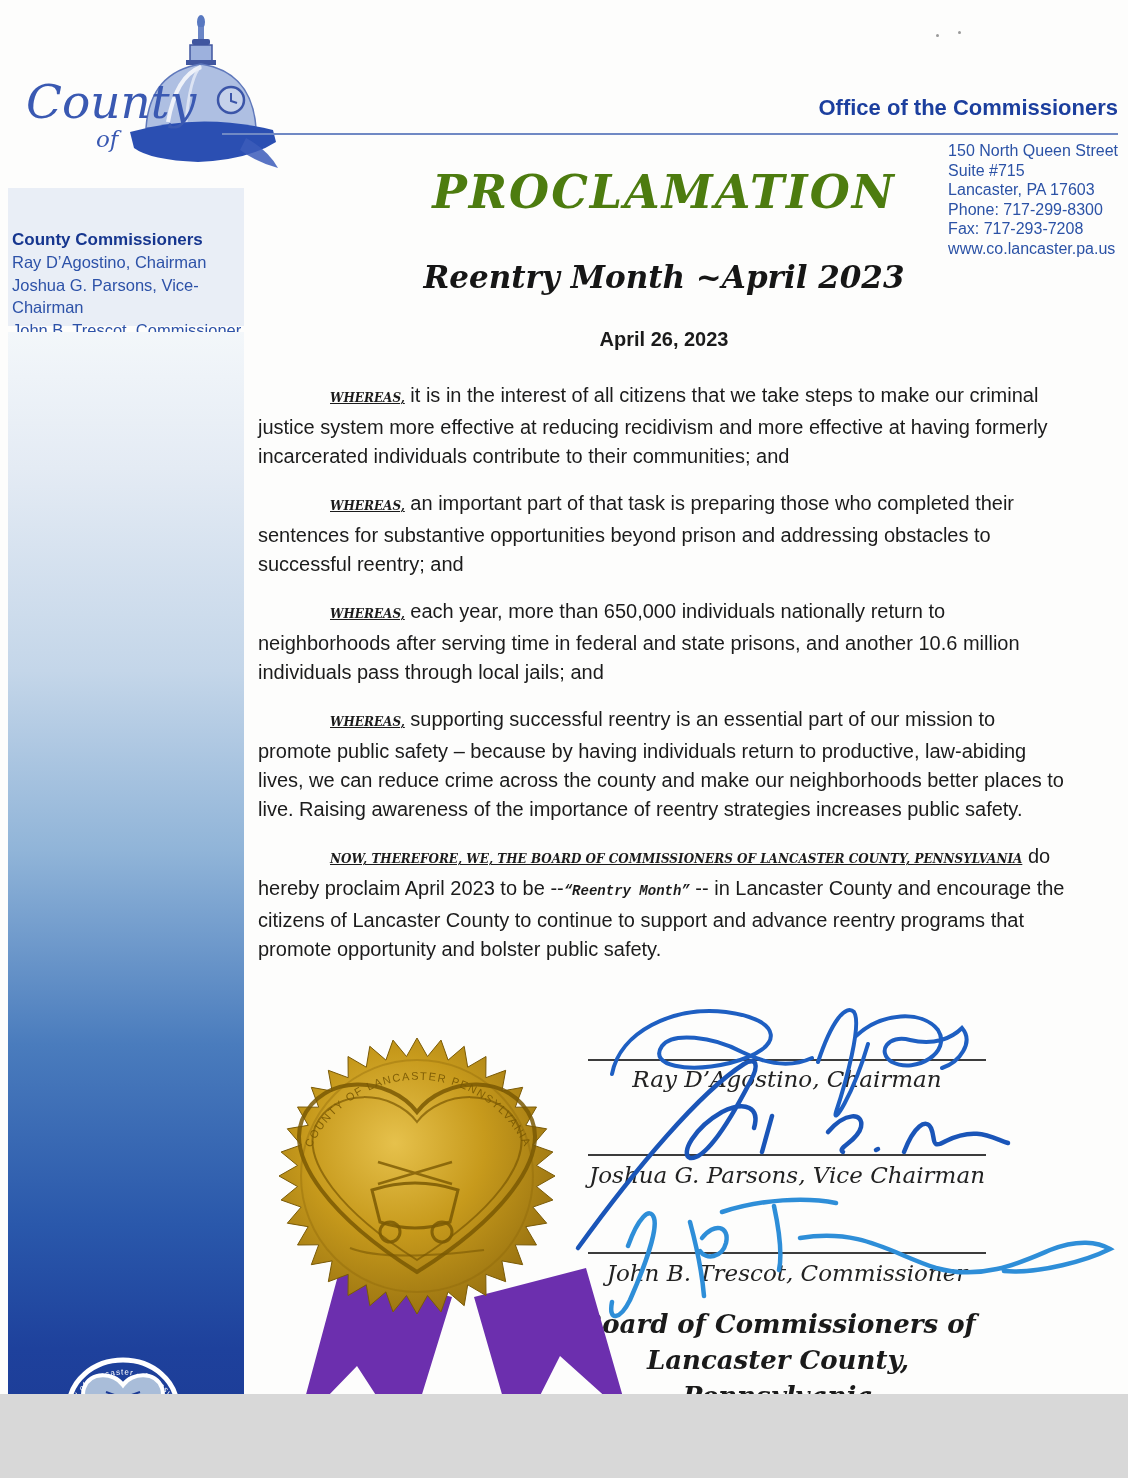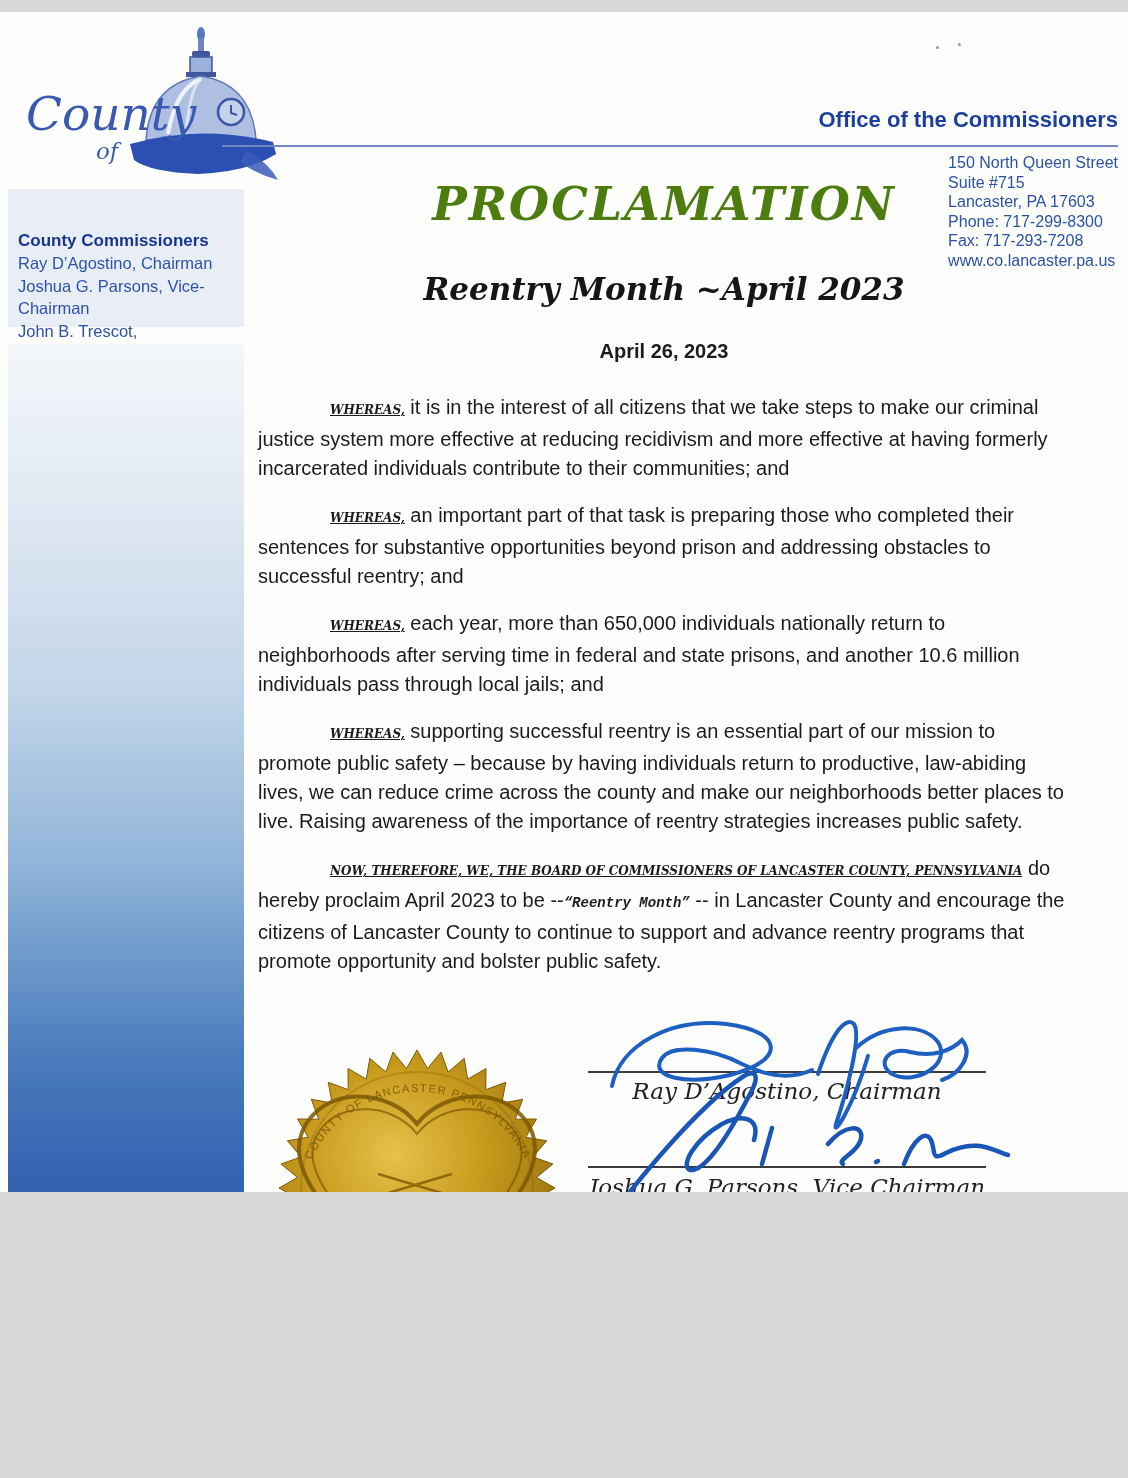--- a/index.html
+++ b/index.html
@@ -1,32 +1,32 @@
 <!DOCTYPE html>
 <html><head>
 <meta charset="utf-8">
 <style>
   html,body{margin:0;padding:0;background:#d8d8d8;}
   .page{
-    position:relative;width:1128px;height:1180px;margin:12px auto;
+    position:relative;width:1128px;height:1394px;margin:0 auto;
     background:#fdfdfc;overflow:hidden;
     font-family:"Liberation Sans",sans-serif;color:#1b1b1b;
   }
   
   .logo-text{position:absolute;font-family:"DejaVu Serif",serif;font-style:italic;color:#3a59b2;}
   .logo-county{left:26px;top:74px;font-size:47px;}
   .logo-of{left:96px;top:126px;font-size:23px;}
   .logo-lancaster{left:48px;top:146px;font-size:47px;}
   .dome{position:absolute;left:128px;top:10px;}
   .header-rule{position:absolute;left:222px;top:133px;width:896px;height:2px;background:#7089c4;}
   .office-title{position:absolute;right:10px;top:95px;font-size:22px;font-weight:bold;color:#1c3f9e;}
   .address{position:absolute;right:10px;top:141px;text-align:left;font-size:16px;line-height:19.5px;color:#2b52a6;}
   .speck{position:absolute;width:3px;height:3px;border-radius:50%;background:#9a9a9a;}
   
-  .comm-box{position:absolute;left:8px;top:177px;width:236px;height:138px;background:#e9eef6;box-sizing:border-box;padding:40px 0 0 10px;}
+  .comm-box{position:absolute;left:8px;top:188px;width:236px;height:138px;background:#e9eef6;box-sizing:border-box;padding:40px 0 0 4px;}
   .comm-title{font-size:17px;font-weight:bold;color:#16368f;line-height:23px;}
   .comm-name{font-size:16.5px;color:#2d52a8;line-height:22.5px;}
   .side-bar{position:absolute;left:8px;top:332px;width:236px;height:1130px;
     background:linear-gradient(180deg,#f3f7fa 0%,#e4ebf4 12%,#c4d6e9 30%,#90b4d8 46%,#4a7cbd 63%,#2a58ab 79%,#1e419c 90%,#1c3a94 100%);}
   .side-seal{position:absolute;left:8px;top:1330px;}
   
   .doc-title{position:absolute;left:258px;top:165px;width:812px;text-align:center;
     font-family:"DejaVu Serif",serif;font-style:italic;font-weight:bold;font-size:46px;letter-spacing:2px;color:#4d7c0f;}
   .doc-subtitle{position:absolute;left:258px;top:259px;width:812px;text-align:center;
     font-family:"DejaVu Serif",serif;font-style:italic;font-weight:bold;font-size:31px;color:#161616;}

